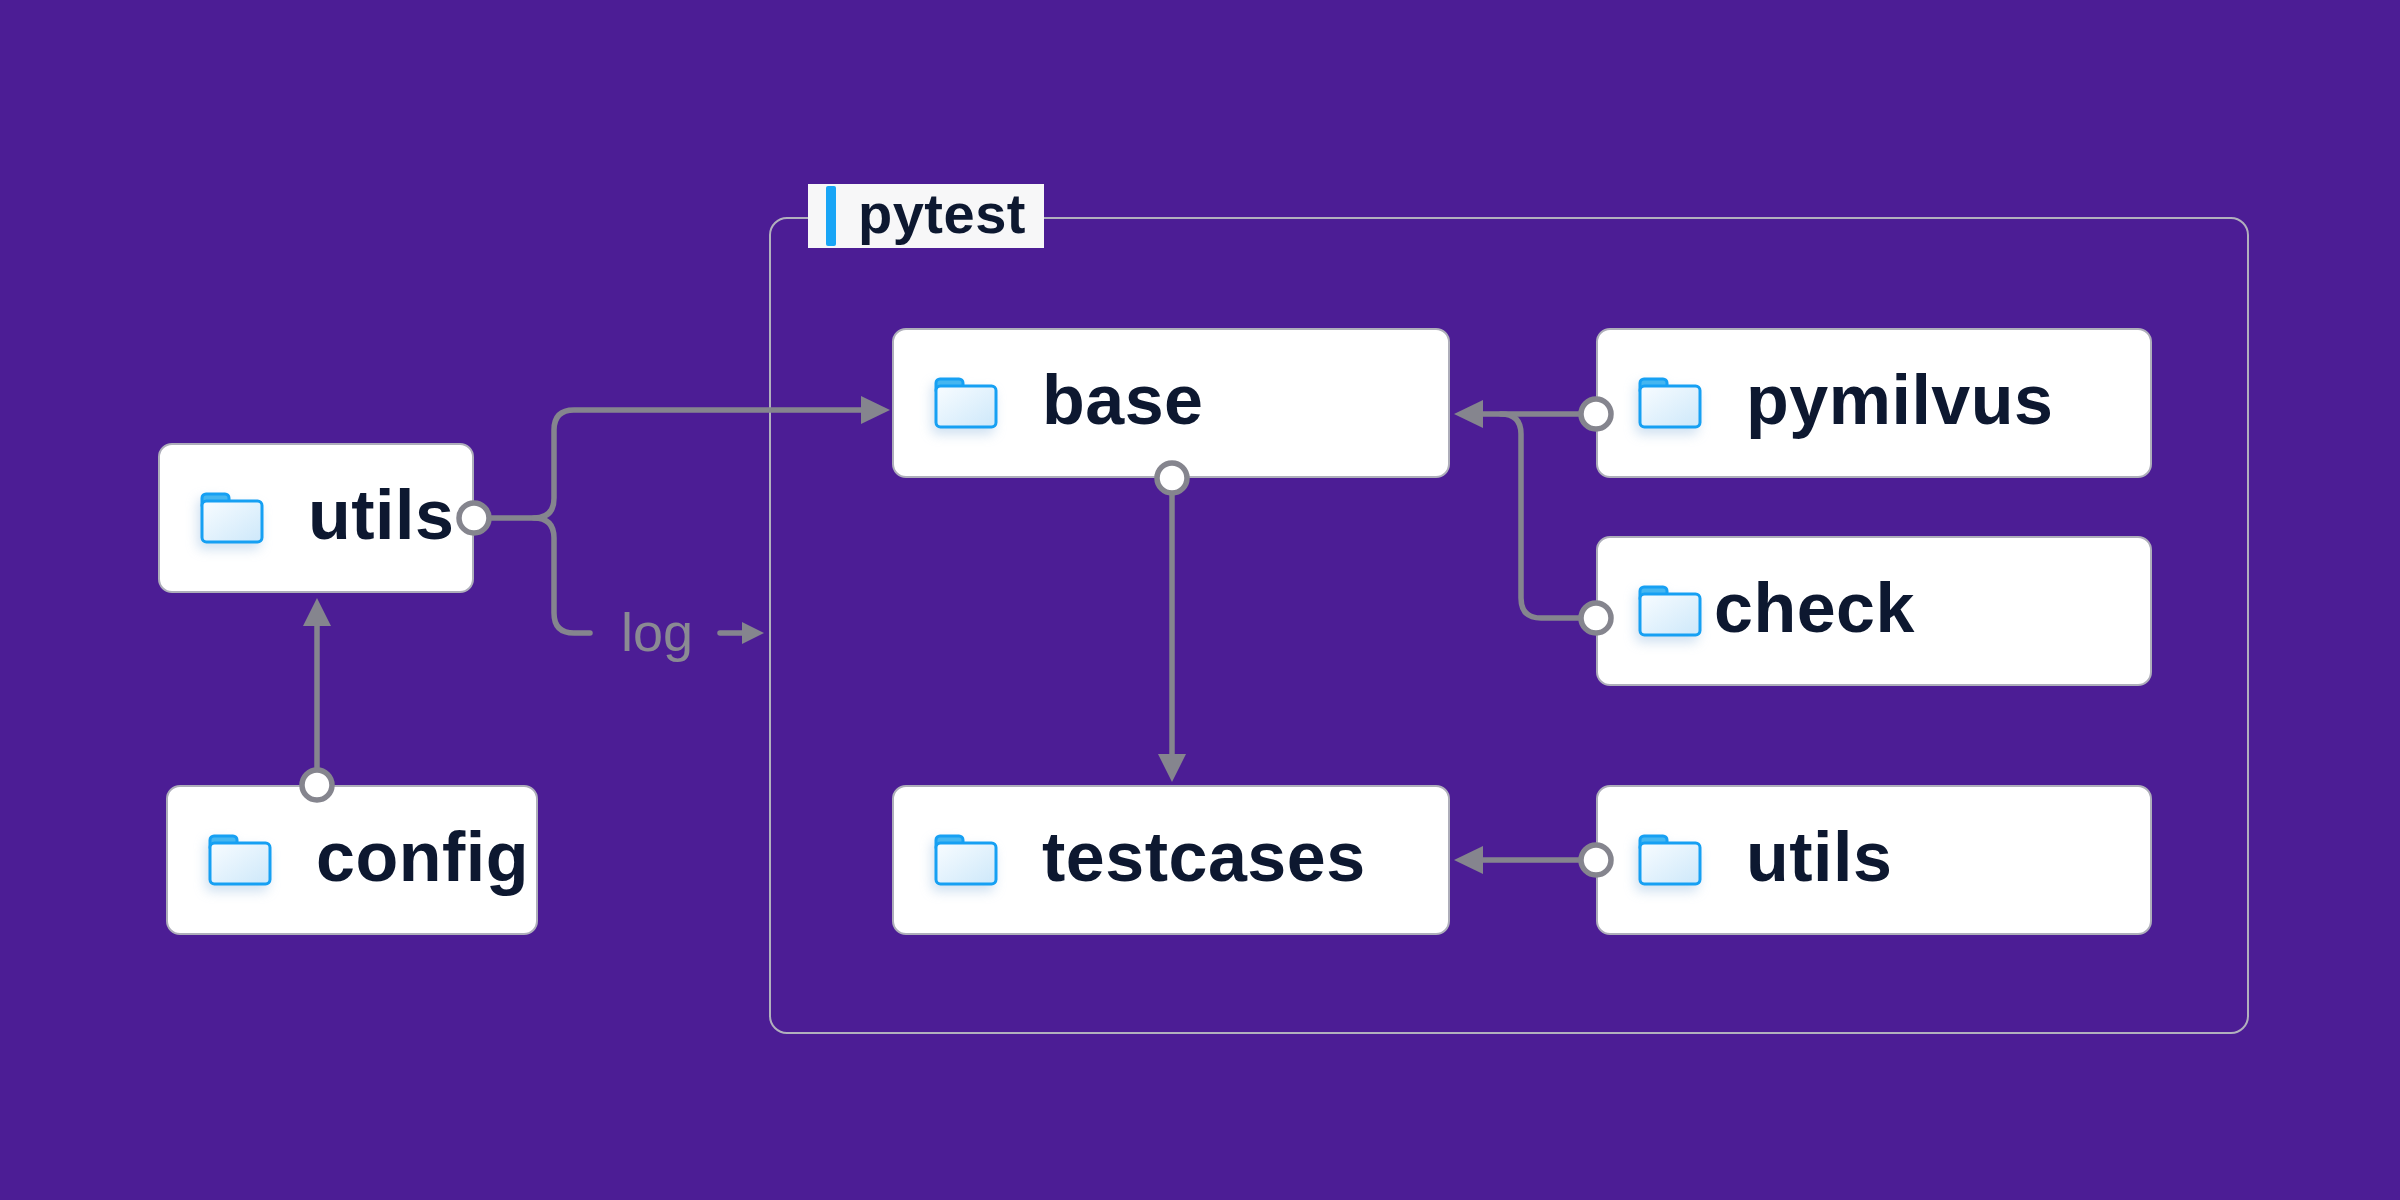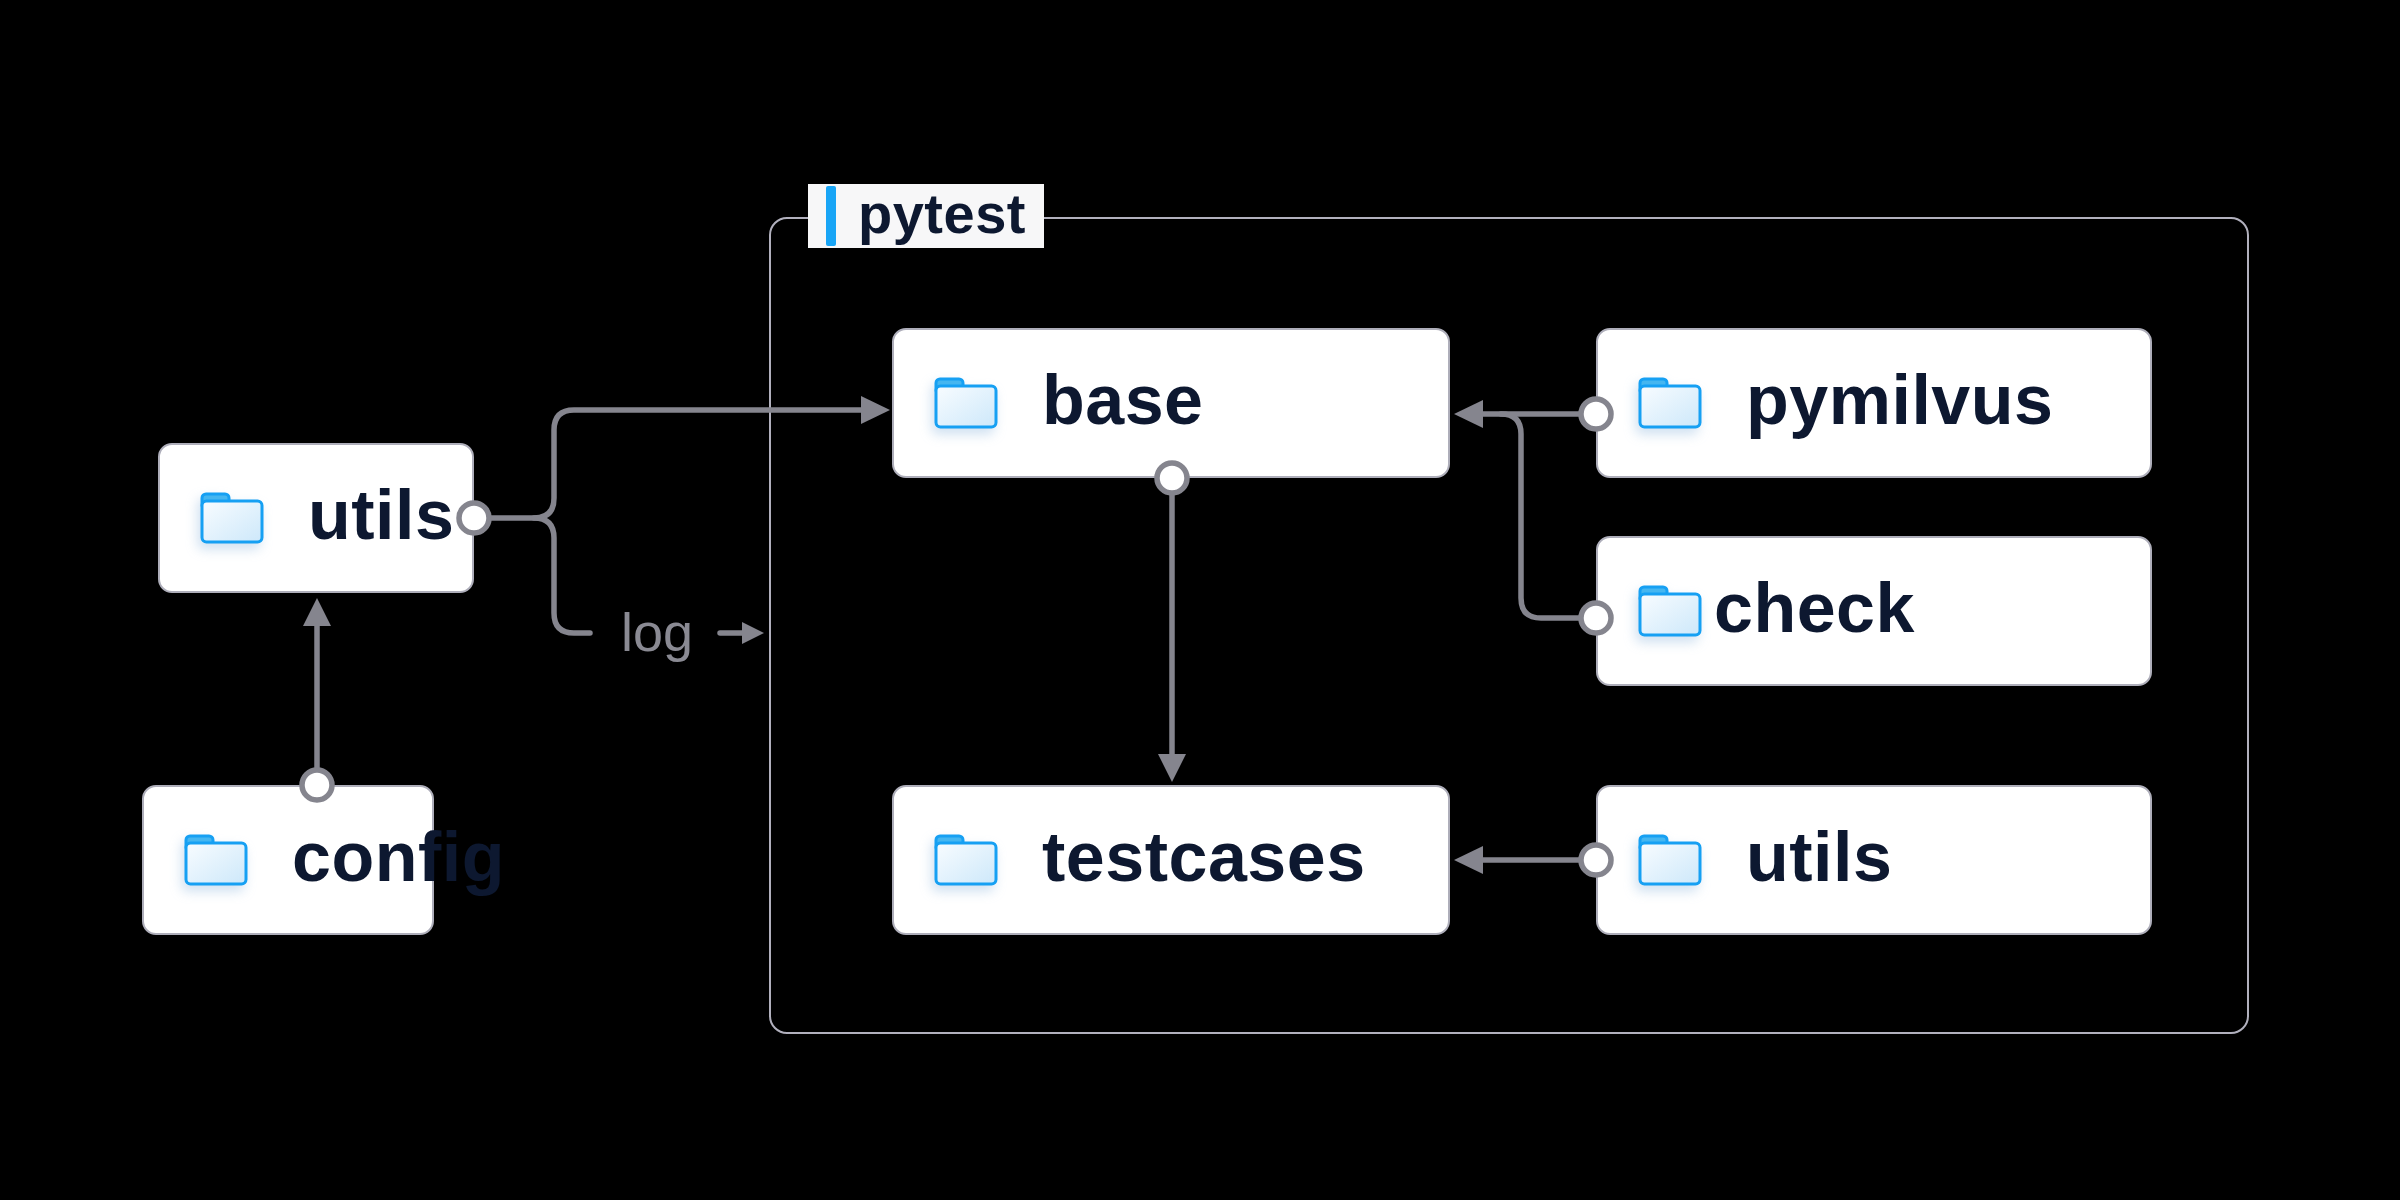--- a/index.html
+++ b/index.html
@@ -2,21 +2,21 @@
 <html><head>
 <meta charset="utf-8">
 <style>
   html,body{margin:0;padding:0;}
   body{
     width:2400px;height:1200px;
     background:#f7f7f8;
     font-family:"Liberation Sans","DejaVu Sans",sans-serif;
     overflow:hidden;
   }
-  .stage{position:relative;width:2400px;height:1200px;background:#000000;}
+  .stage{position:relative;width:2400px;height:1200px;background:#4c1d95;}
 
   
   .group{
     position:absolute;left:769px;top:217px;width:1476px;height:813px;
     border:2.5px solid #b1b0bd;border-radius:18px;
     z-index:1;
   }
   .group-label{
     position:absolute;left:808px;top:184px;height:64px;
     padding:0 18px;background:#f7f7f8;
@@ -38,21 +38,21 @@
     z-index:2;
   }
   .node .lbl{
     font-size:70px;font-weight:700;color:#0d1830;letter-spacing:.5px;line-height:1;
     padding-bottom:6px;
   }
   .folder-icon{display:flex;align-items:center;}
   .folder-icon svg{filter:drop-shadow(-3px 6px 6px rgba(120,170,215,.35));}
 
   .node-utils    {left:158px; top:443px; width:316px;}
-  .node-config   {left:142px; top:785px; width:292px;}
+  .node-config   {left:166px; top:785px; width:372px;}
   .node-base     {left:892px; top:328px; width:558px;}
   .node-testcases{left:892px; top:785px; width:558px;}
   .node-pymilvus {left:1596px;top:328px; width:556px;}
   .node-check    {left:1596px;top:536px; width:556px;gap:12px;}
   .node-common   {left:1596px;top:785px; width:556px;}
 
   
   .edge-label{
     position:absolute;left:598px;top:604px;height:56px;
     display:flex;align-items:center;

